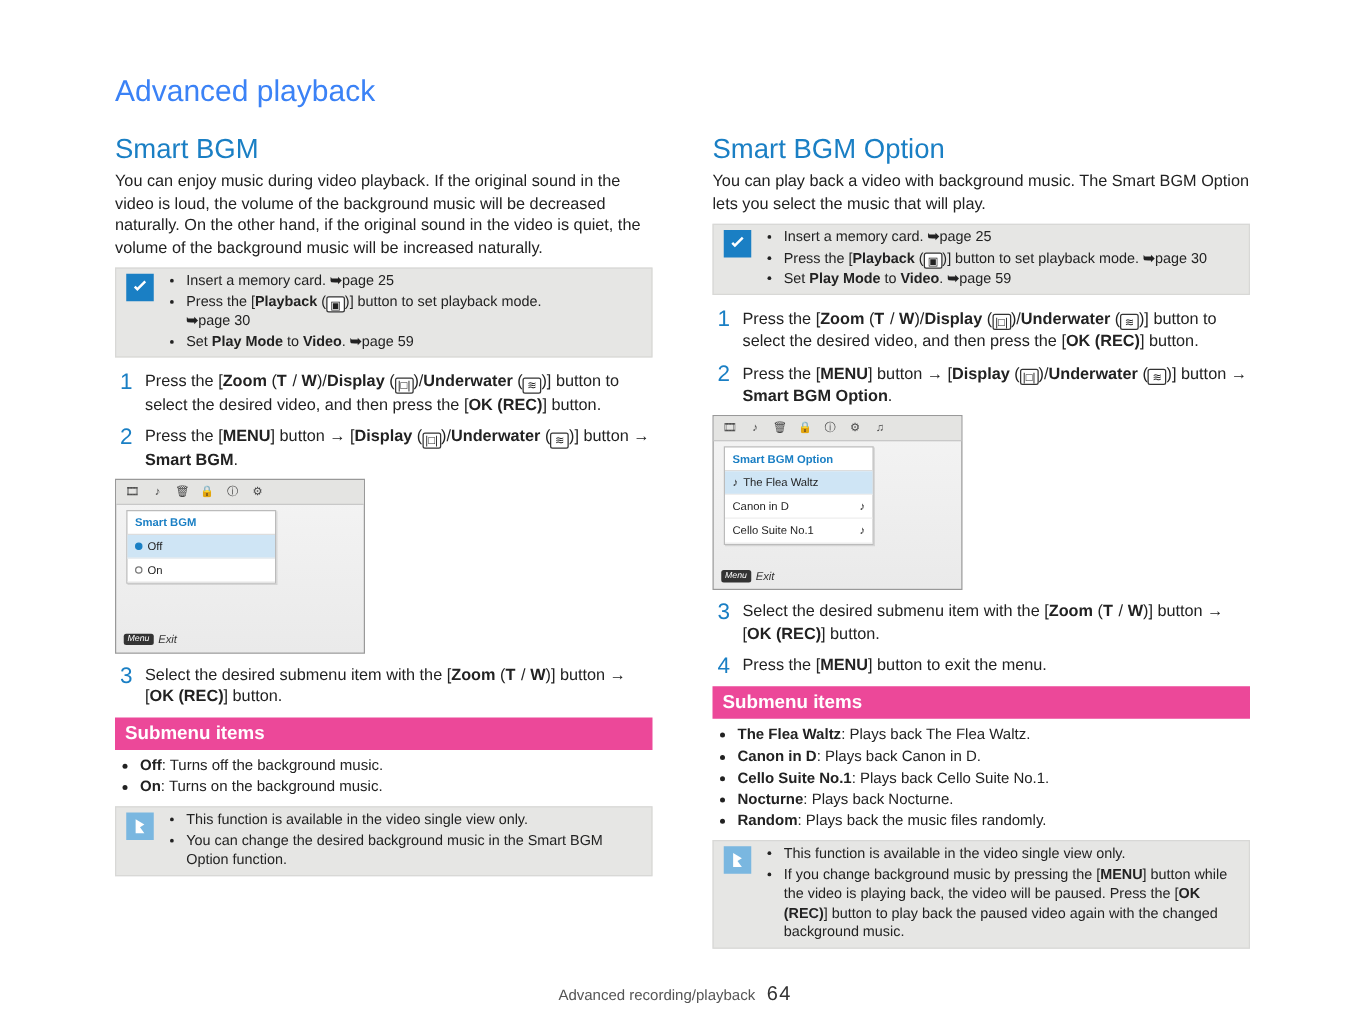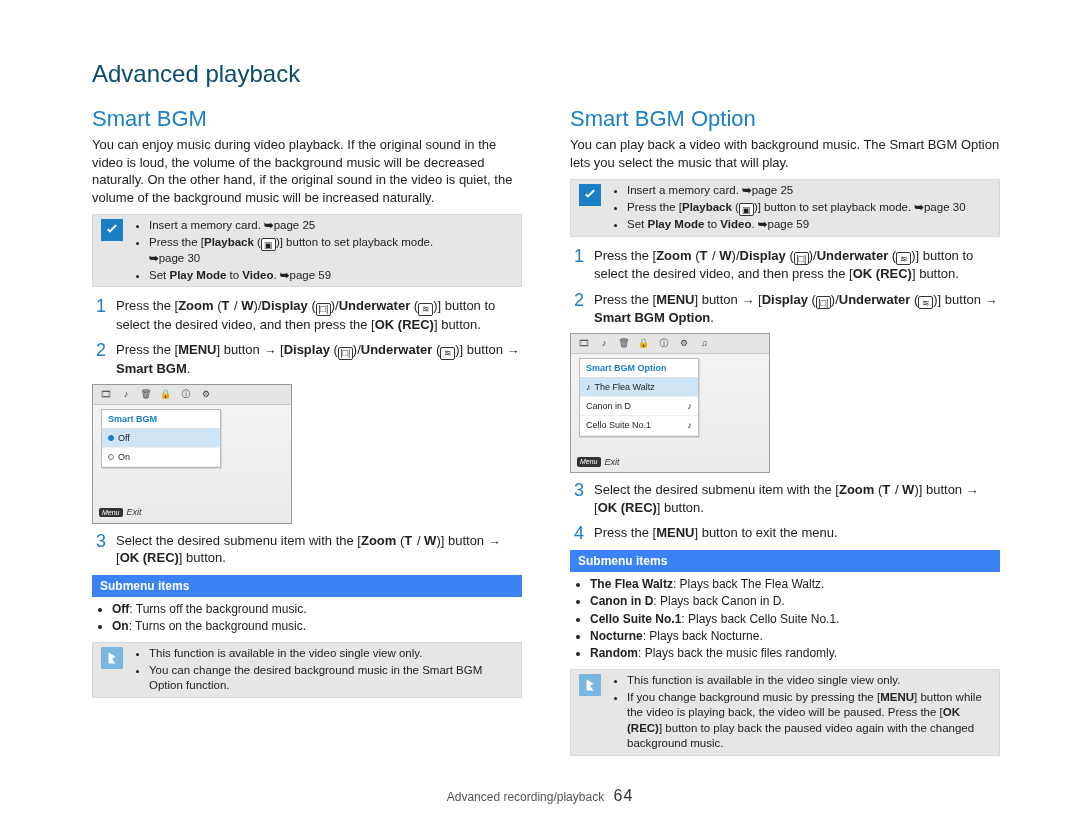--- a/index.html
+++ b/index.html
@@ -18,21 +18,21 @@
     line-height: 1.35;
   }
   .page {
     width: 1080px;
     height: 825px;
     padding: 58px 80px 20px 92px;
     position: relative;
   }
   .page-title {
     font-size: 24px;
-    color: #0c4a6e;
+    color: #3b82f6;
     font-weight: 400;
     margin: 0 0 14px 0;
   }
   .columns {
     display: flex;
     gap: 48px;
   }
   .col { flex: 1; min-width: 0; }
   .section-heading {
     font-size: 22px;
@@ -69,25 +69,25 @@
   }
   .step-body { flex: 1; }
   .inline-icon {
     display: inline-flex; align-items: center; justify-content: center;
     width: 15px; height: 13px; vertical-align: -2px;
     border: 1px solid #333; border-radius: 2px; font-size: 9px;
     background: #fff;
   }
   .arrow-ref { font-weight: bold; }
   .submenu-title {
-    background: #3b82f6;
+    background: #ec4899;
     color: #fff;
     padding: 3px 8px;
     font-weight: bold;
-    font-size: 12px;
+    font-size: 15px;
     margin-top: 8px;
   }
   .submenu-list { margin: 4px 0 8px 0; padding-left: 20px; font-size: 12px; }
   .submenu-list li { margin: 1px 0; }
   .submenu-list b { font-weight: bold; }
   
   .lcd {
     width: 200px; height: 140px;
     border: 1px solid #999;
     margin: 6px 0 8px 0;

